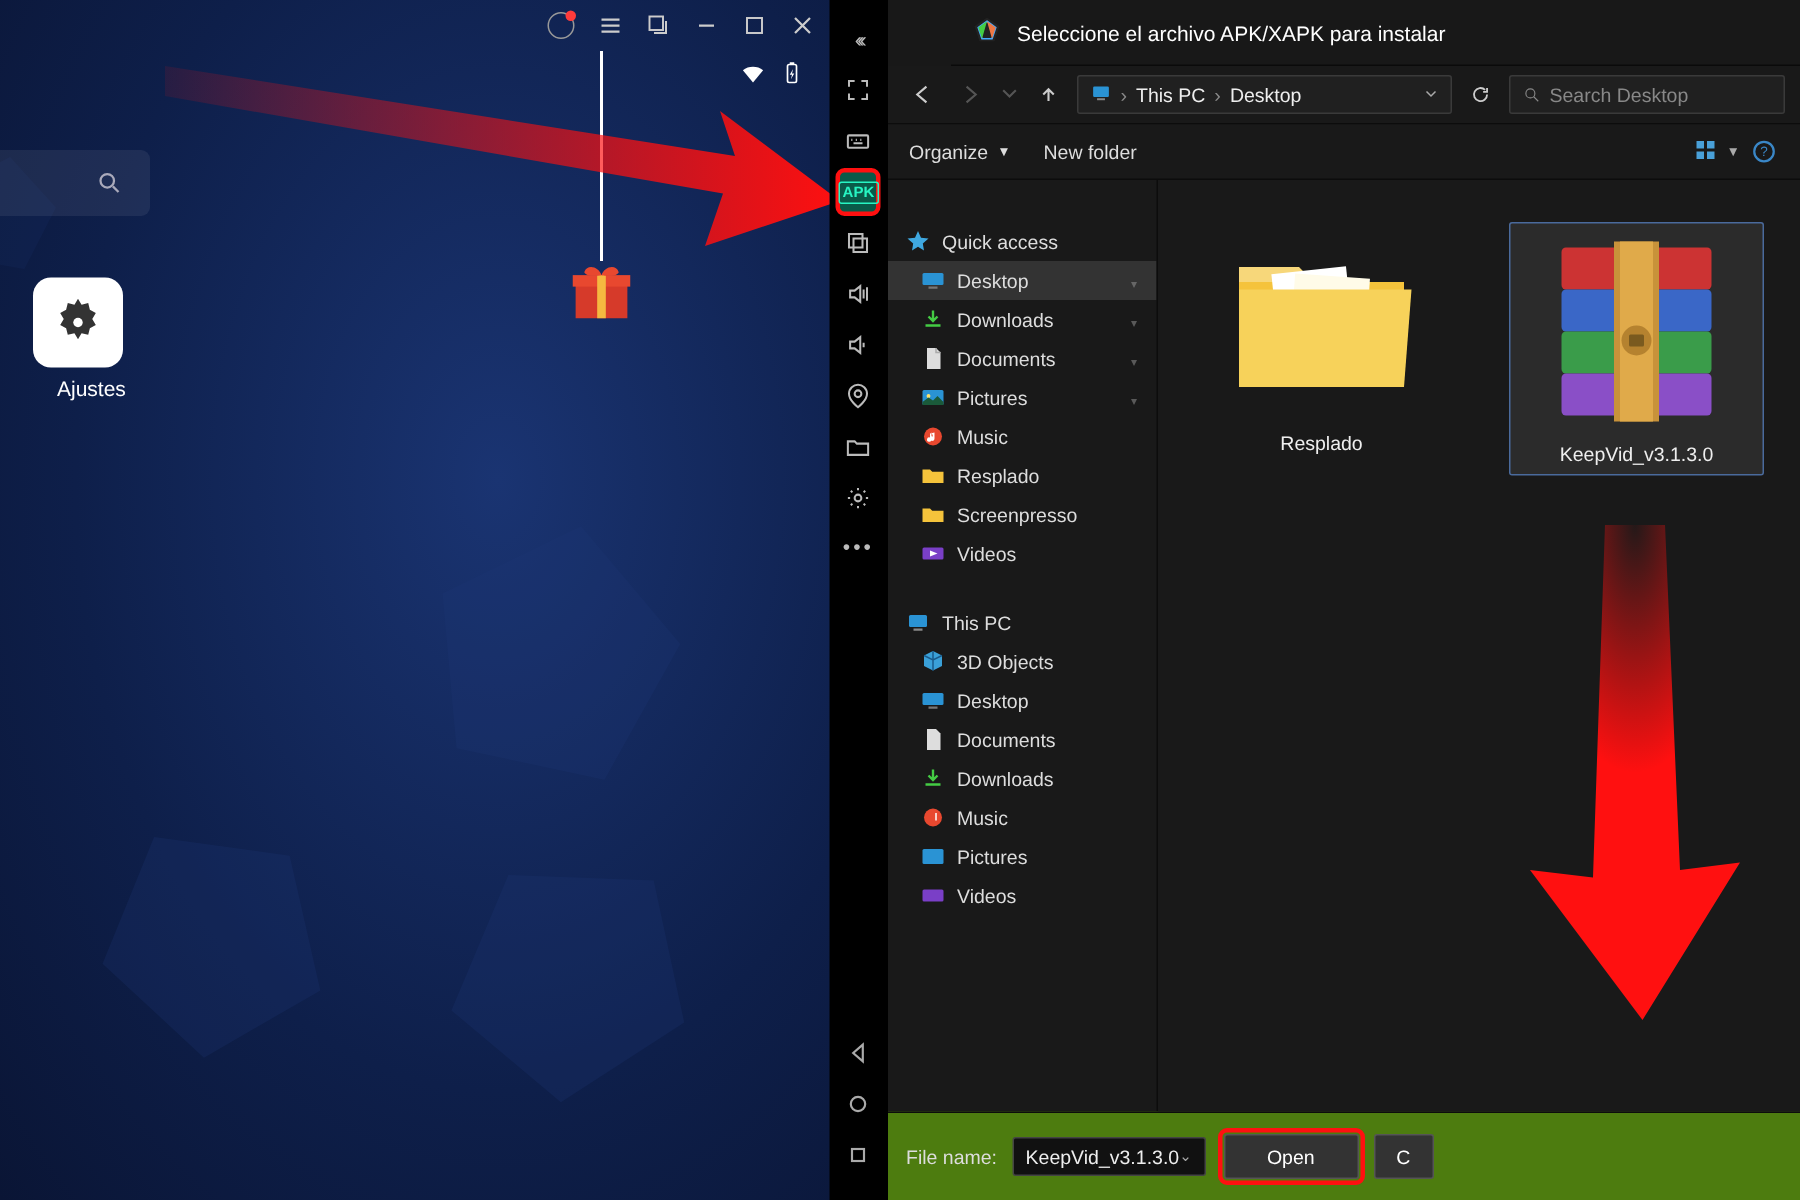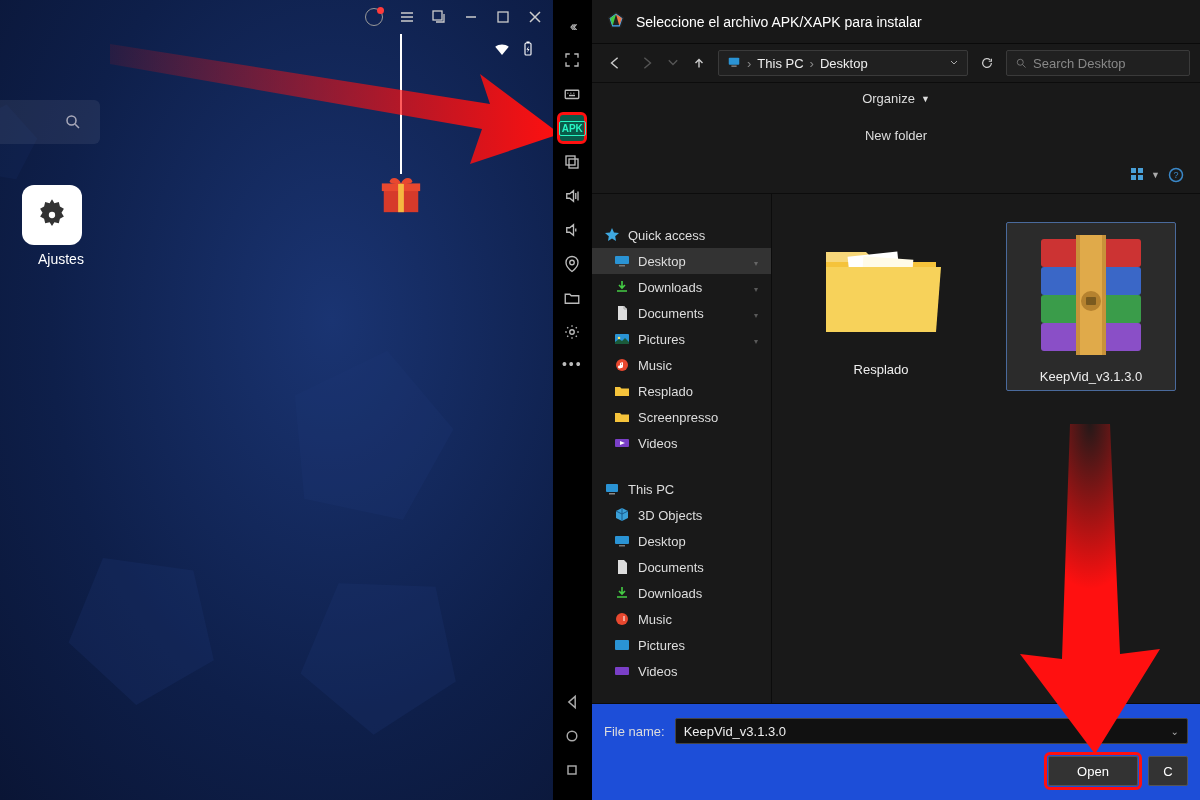--- a/index.html
+++ b/index.html
@@ -43,38 +43,38 @@
 .vitem svg{width:18px;height:18px;stroke:currentColor;fill:none;stroke-width:1.8;}
 .vitem.apk{border:3px solid #ff1010;background:#0a5a49;color:#27f5c3;border-radius:6px;}
 .vitem.apk .apklabel{font-size:10px;font-weight:700;border:1.5px solid #27f5c3;padding:1px 2px;border-radius:2px;}
 .vsep{flex:1;}
 .navbtns{display:flex;flex-direction:column;align-items:center;gap:18px;margin-bottom:22px;color:#aaa;}
 .navbtns svg{width:16px;height:16px;stroke:currentColor;fill:none;stroke-width:1.8;}
 .dots{color:#bbb;font-size:14px;letter-spacing:2px;margin-top:6px;}
 
 
 .dialog{flex:1;background:#181818;display:flex;flex-direction:column;color:#ddd;font-size:13px;position:relative;}
-.dlg-title{display:flex;align-items:center;gap:10px;padding:10px 14px;background:#181818;border-bottom:1px solid #0a0a0a;}
+.dlg-title{display:flex;align-items:center;gap:10px;padding:10px 14px;background:#181818;border-bottom:1px solid #0a0a0a;margin-left:42px;}
 .dlg-title .logo svg{width:20px;height:20px;}
 .dlg-title .t{font-size:14px;color:#fff;}
 
 .navrow{display:flex;align-items:center;gap:6px;padding:6px 10px;background:#191919;border-bottom:1px solid #0c0c0c;}
 .navbtn{width:26px;height:26px;display:flex;align-items:center;justify-content:center;color:#ccc;cursor:pointer;border-radius:3px;}
 .navbtn svg{width:14px;height:14px;stroke:currentColor;fill:currentColor;}
 .navbtn.dis{color:#555;cursor:default;}
 .breadcrumb{flex:1;display:flex;align-items:center;gap:6px;background:#202020;border:1px solid #3a3a3a;height:26px;padding:0 8px;border-radius:2px;}
 .bcic svg{width:14px;height:14px;}
 .bc-item{color:#eee;cursor:pointer;}
 .bc-sep{color:#888;}
 .chev{color:#888;margin-left:auto;display:flex;gap:4px;align-items:center;}
 .refresh{width:26px;height:26px;display:flex;align-items:center;justify-content:center;cursor:pointer;}
 .searchbox{width:184px;background:#202020;border:1px solid #3a3a3a;height:26px;border-radius:2px;display:flex;align-items:center;padding:0 8px;color:#888;gap:6px;}
 .searchbox svg{width:12px;height:12px;}
 
-.toolbar{display:flex;align-items:center;gap:22px;padding:8px 14px;background:#191919;border-bottom:1px solid #0c0c0c;flex-direction:column;}
+.toolbar{display:flex;align-items:center;gap:22px;padding:8px 14px;background:#191919;border-bottom:1px solid #0c0c0c;}
 .tb-btn{display:flex;align-items:center;gap:4px;color:#ddd;cursor:pointer;}
 .tb-btn .drop{font-size:9px;margin-left:2px;}
 .viewic{margin-left:auto;display:flex;align-items:center;gap:6px;}
 .viewic svg{width:16px;height:16px;}
 .help{width:20px;height:20px;border-radius:3px;display:flex;align-items:center;justify-content:center;cursor:pointer;}
 
 .body{flex:1;display:flex;min-height:0;}
 .tree{width:180px;background:#191919;border-right:1px solid #0c0c0c;overflow-y:auto;padding:8px 0;}
 .tree-item{display:flex;align-items:center;gap:8px;padding:5px 10px 5px 22px;cursor:pointer;color:#ddd;font-size:13px;}
 .tree-item.sel{background:#333;}
@@ -84,21 +84,21 @@
 .pin{width:10px;height:10px;margin-left:auto;opacity:.5;}
 
 .files{flex:1;background:#191919;display:flex;gap:40px;padding:28px 24px;align-items:flex-start;position:relative;}
 .file{display:flex;flex-direction:column;align-items:center;width:170px;cursor:pointer;}
 .file .thumb{width:130px;height:130px;display:flex;align-items:center;justify-content:center;}
 .file .name{margin-top:10px;color:#eee;text-align:center;}
 .file.sel{background:#2b2b2b;border:1px solid #4a6a9c;padding:6px;border-radius:2px;}
 
 .arrow-down{position:absolute;top:230px;right:20px;width:180px;height:330px;pointer-events:none;}
 
-.footer{background:#1d4ed8;padding:14px 12px;display:flex;flex-direction:column;gap:12px;border-top:1px solid #0c0c0c;}
+.footer{background:#4d7c0f;padding:14px 12px;display:flex;flex-direction:row;gap:12px;border-top:1px solid #0c0c0c;}
 .fn-row{display:flex;align-items:center;gap:10px;}
 .fn-label{color:#ddd;white-space:nowrap;}
 .fn-input{flex:1;background:#111;border:1px solid #444;color:#eee;height:26px;padding:0 8px;border-radius:2px;display:flex;align-items:center;justify-content:space-between;}
 .fn-input .dd{color:#aaa;font-size:10px;}
 .filter{width:175px;background:#111;border:1px solid #444;color:#eee;height:26px;padding:0 8px;border-radius:2px;display:flex;align-items:center;overflow:hidden;white-space:nowrap;}
 .btn-row{display:flex;gap:10px;justify-content:flex-end;}
 .dbtn{min-width:90px;height:30px;background:#333;border:1px solid #555;color:#fff;display:flex;align-items:center;justify-content:center;cursor:pointer;border-radius:2px;font-size:13px;}
 .dbtn.hl{outline:3px solid #ff1010;outline-offset:1px;justify-content:center;}
 
 ::-webkit-scrollbar{width:10px;}::-webkit-scrollbar-track{background:#111;}::-webkit-scrollbar-thumb{background:#3a3a3a;border-radius:5px;}

